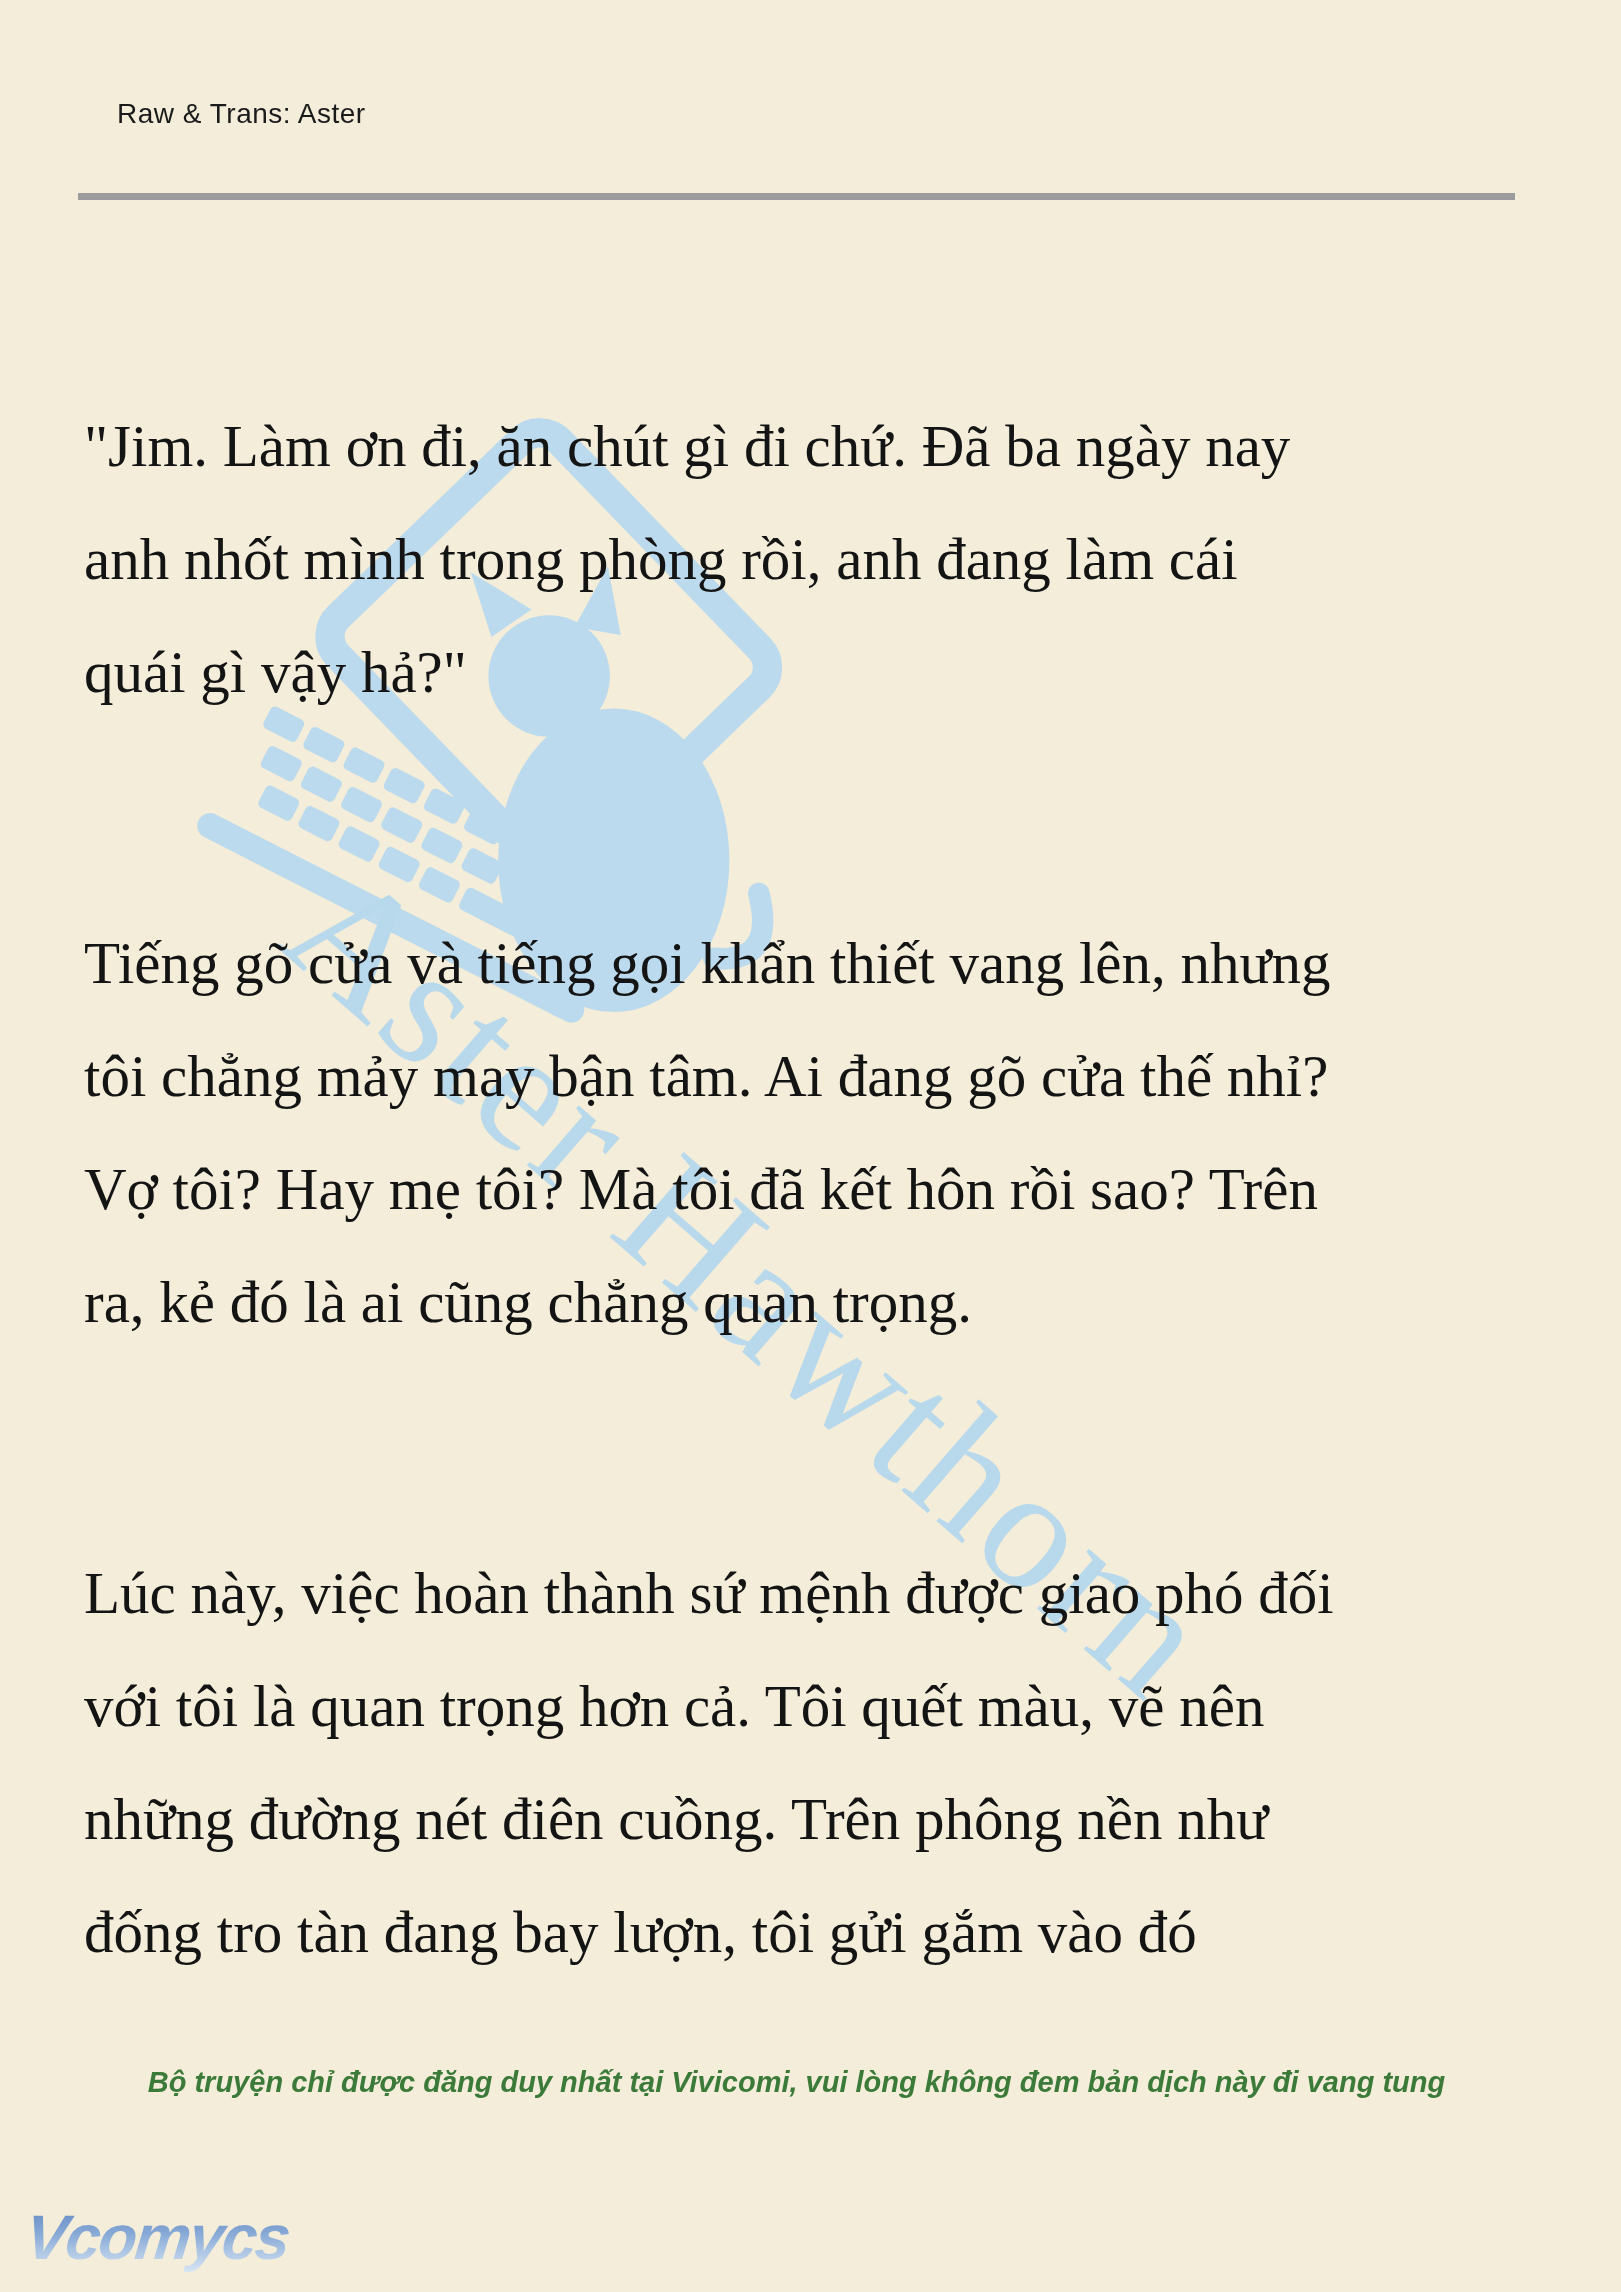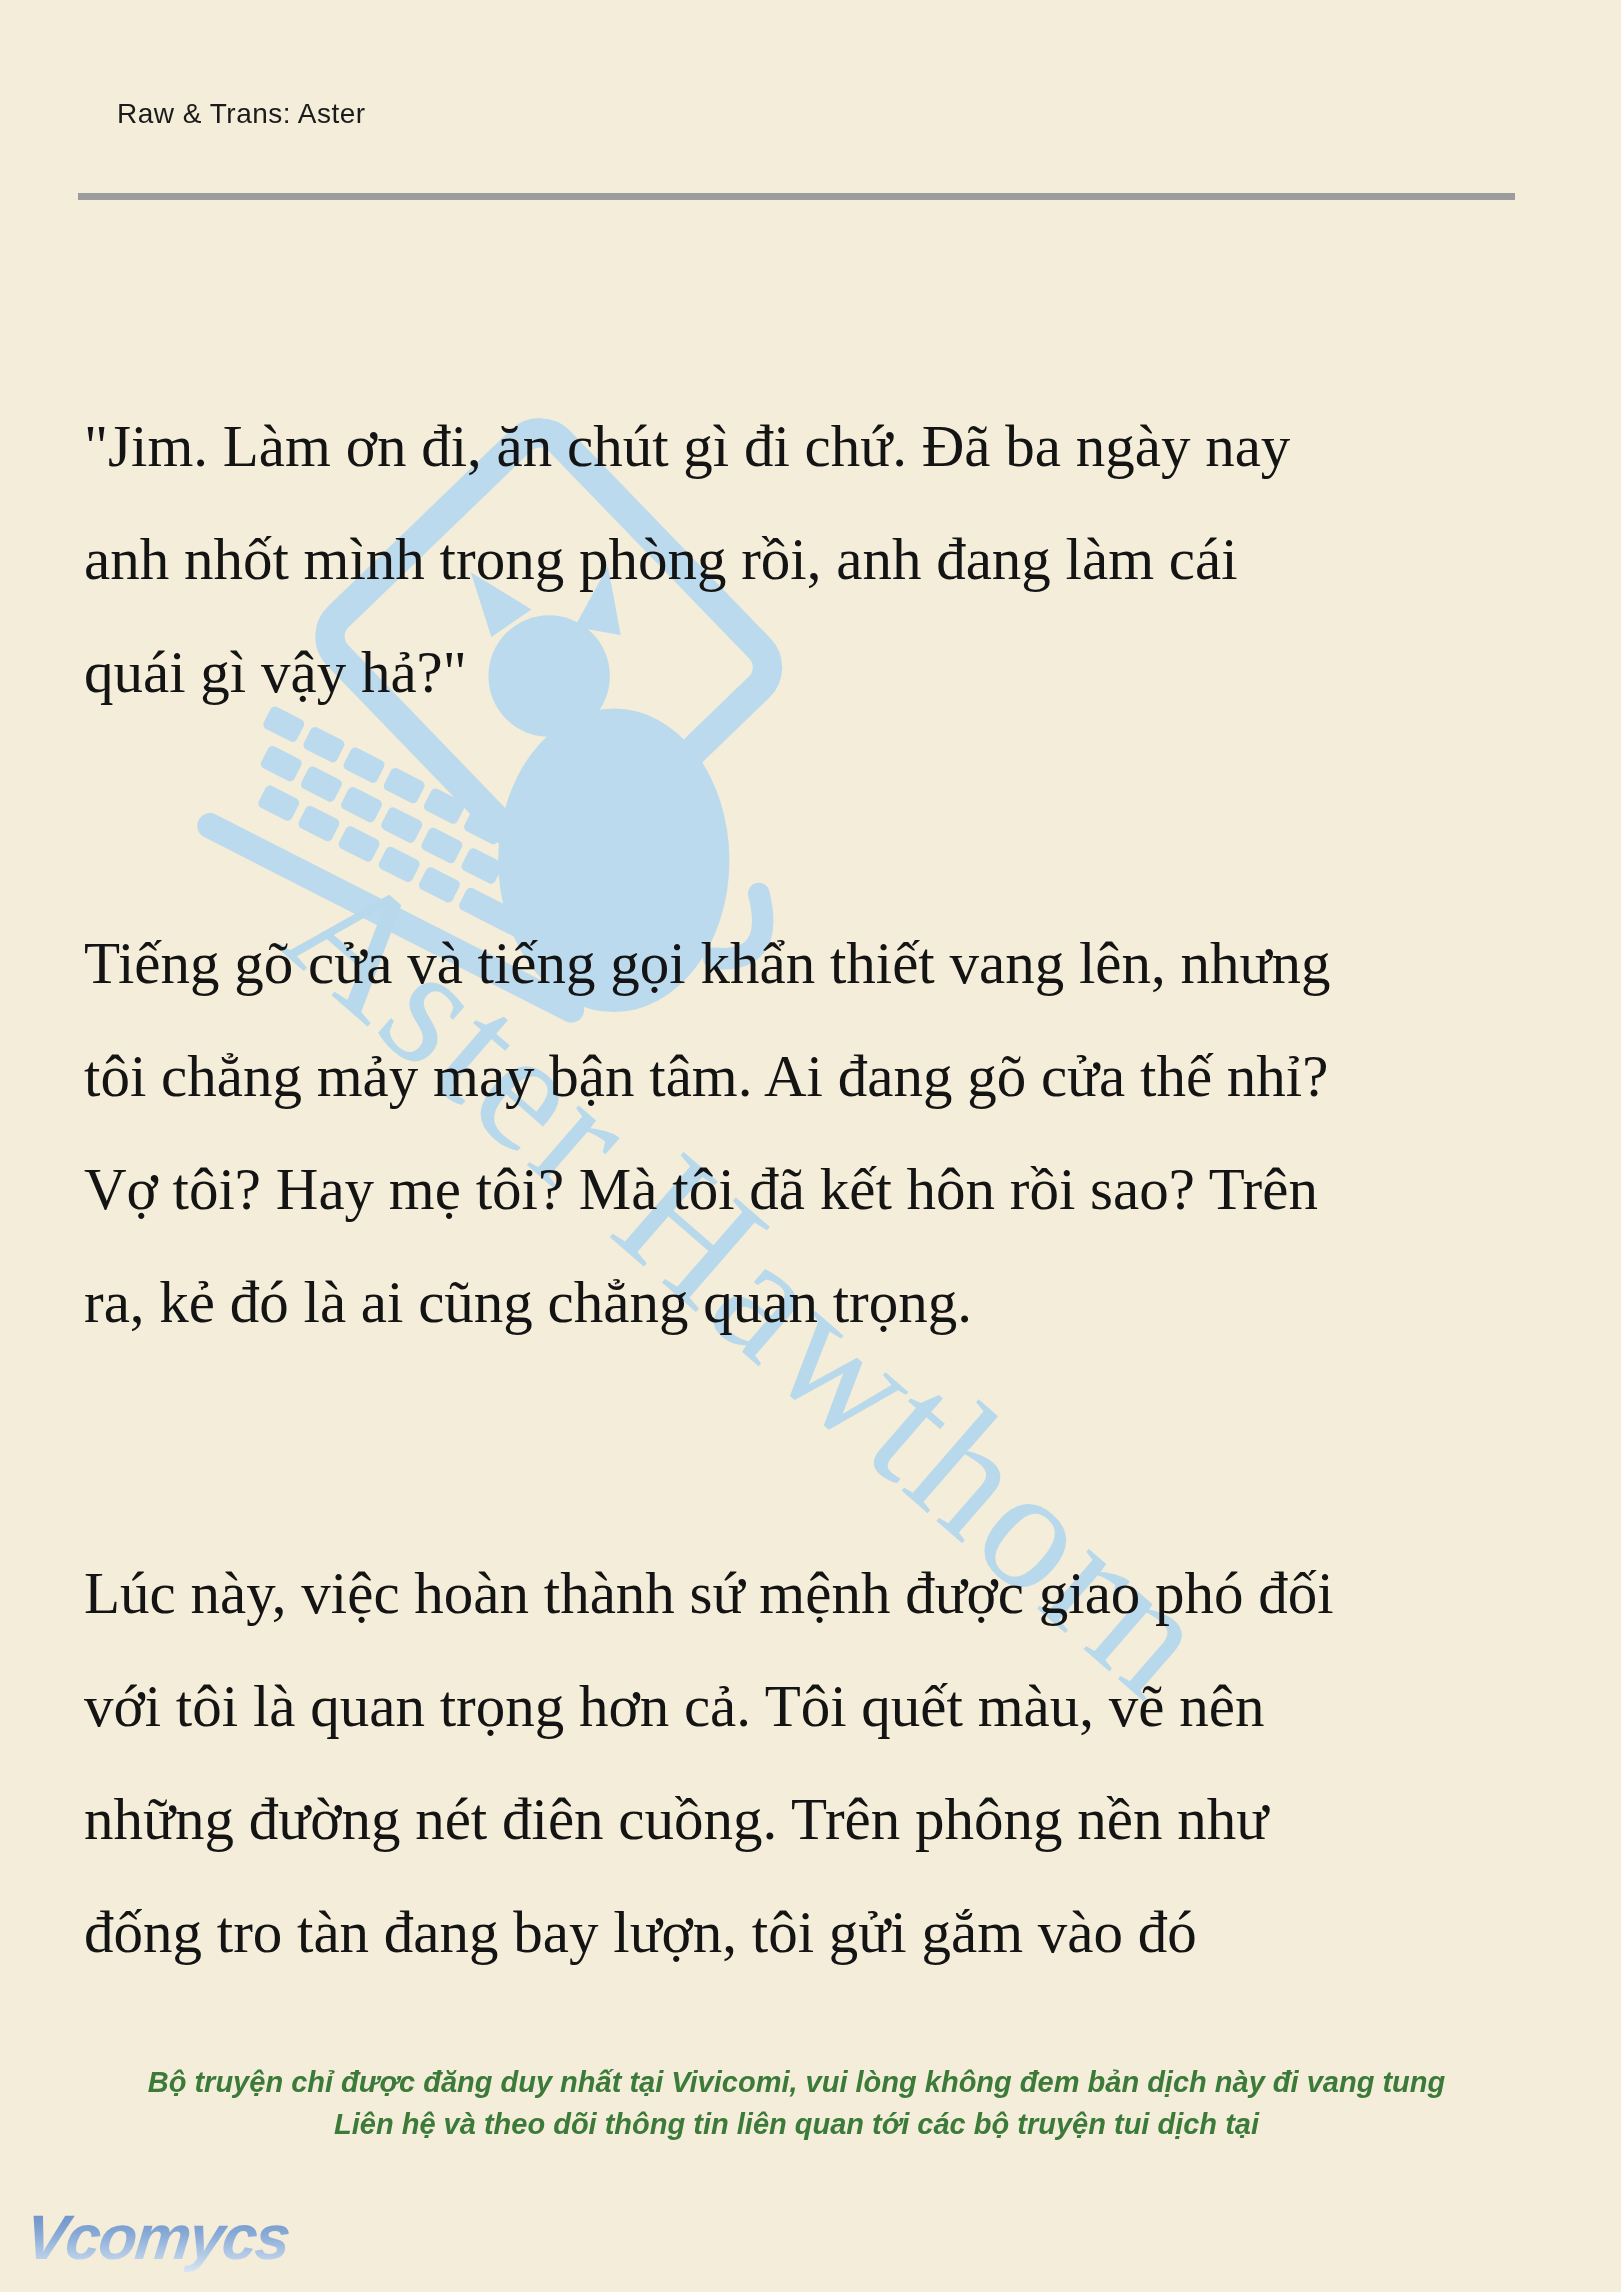--- a/index.html
+++ b/index.html
@@ -170,19 +170,18 @@
 Vợ tôi? Hay mẹ tôi? Mà tôi đã kết hôn rồi sao? Trên
 ra, kẻ đó là ai cũng chẳng quan trọng.</p>
     <p>Lúc này, việc hoàn thành sứ mệnh được giao phó đối
 với tôi là quan trọng hơn cả. Tôi quết màu, vẽ nên
 những đường nét điên cuồng. Trên phông nền như
 đống tro tàn đang bay lượn, tôi gửi gắm vào đó</p>
   </div>
 
   <div class="footer">
     <div>Bộ truyện chỉ được đăng duy nhất tại Vivicomi, vui lòng không đem bản dịch này đi vang tung</div>
-    <div>Liên hệ và theo dõi thông tin liên quan tới các bộ truyện tui dịch tại</div>
   </div>
 
   <div class="logo">Vcomycs</div>
 
 </div>
 
 
 </body></html>

